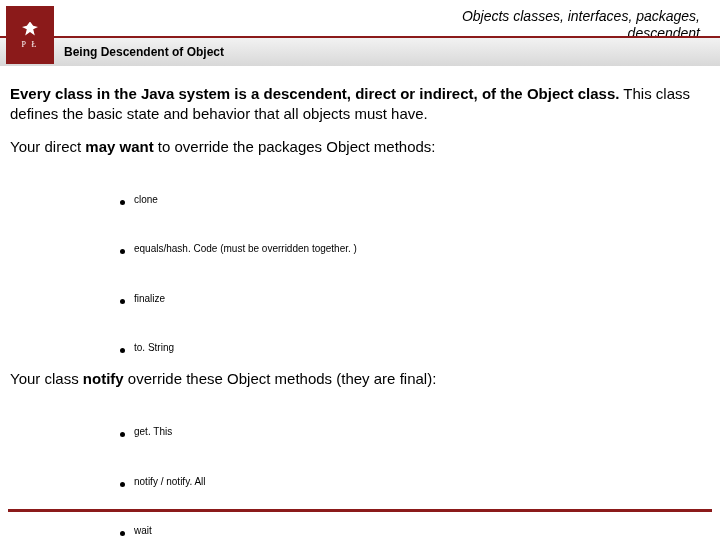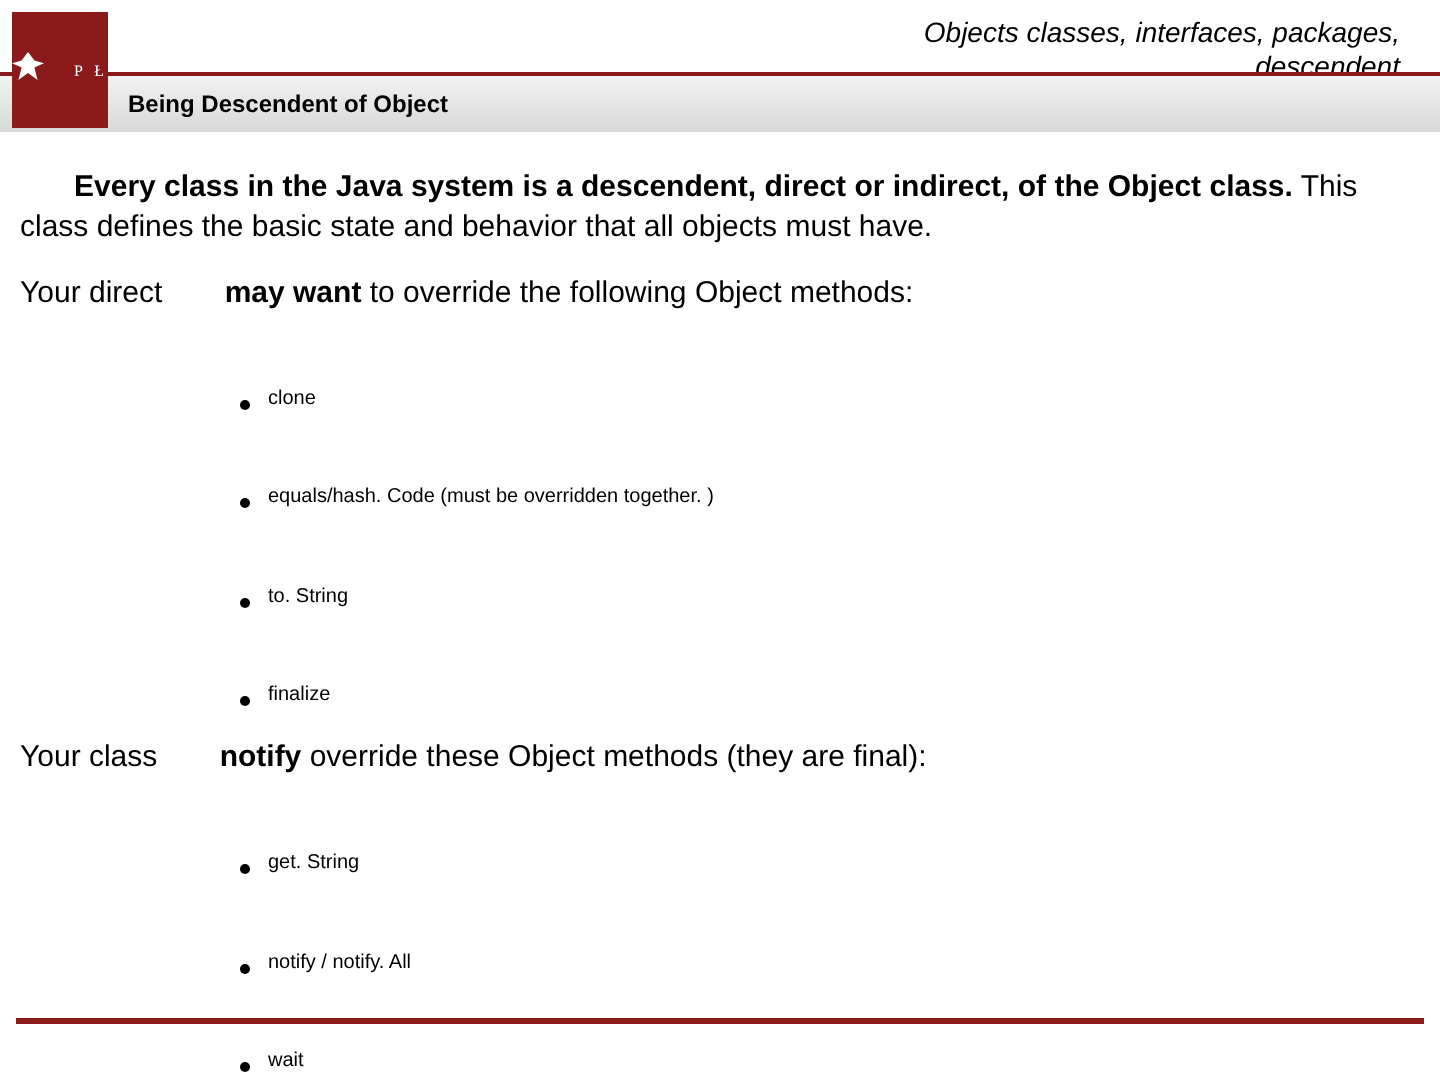--- a/index.html
+++ b/index.html
@@ -44,23 +44,23 @@
   }
   .logo {
     position: absolute;
     top: 6px;
     left: 6px;
     width: 48px;
     height: 58px;
     background: #8b1a1a;
     z-index: 5;
     display: flex;
-    flex-direction: row;
+    flex-direction: column;
     align-items: center;
-    justify-content: space-between;
+    justify-content: center;
     color: #fff;
     font-size: 9px;
   }
   .logo-eagle {
     width: 16px;
     height: 14px;
     background: #fff;
     clip-path: polygon(50% 0%, 70% 30%, 100% 40%, 70% 55%, 80% 100%, 50% 75%, 20% 100%, 30% 55%, 0% 40%, 30% 30%);
     margin-bottom: 4px;
   }
@@ -75,21 +75,21 @@
     font-size: 12px;
   }
   .content {
     padding: 14px 10px 10px 10px;
     font-size: 15px;
     line-height: 1.35;
   }
   .para {
     margin-bottom: 12px;
   }
-  .bold { font-weight: bold; margin-left: 27px; }
+  .bold { font-weight: bold; }
   ul.methods {
     list-style: none;
     margin: 6px 0 14px 110px;
   }
   ul.methods li {
     position: relative;
     padding-left: 14px;
     margin-bottom: 12px;
     font-size: 10px;
     margin-top: 36px;
@@ -130,34 +130,34 @@
     <div class="slide-title">Being Descendent of Object</div>
   </div>
 </div>
 
 <div class="content">
   <p class="para">
     <span class="bold">Every class in the Java system is a descendent, direct or indirect, of the Object class.</span><span> This class defines the basic state and behavior that all objects must have.</span>
   </p>
 
   <p class="para">
-    <span>Your direct </span><span class="bold">may want</span><span> to override the following Object methods:</span>
+    <span>Your direct </span><span class="bold">may want</span><span> to override the packages Object methods:</span>
   </p>
 
   <ul class="methods">
     <li>clone</li>
     <li>equals/hash. Code (must be overridden together. )</li>
+    <li>finalize</li>
     <li>to. String</li>
-    <li>finalize</li>
   </ul>
 
   <p class="para">
     <span>Your class </span><span class="bold">notify</span><span> override these Object methods (they are final):</span>
   </p>
 
   <ul class="methods">
-    <li>get. String</li>
+    <li>get. This</li>
     <li>notify / notify. All</li>
     <li>wait</li>
   </ul>
 </div>
 
 <div class="footer-rule"></div>
 
 </body></html>

